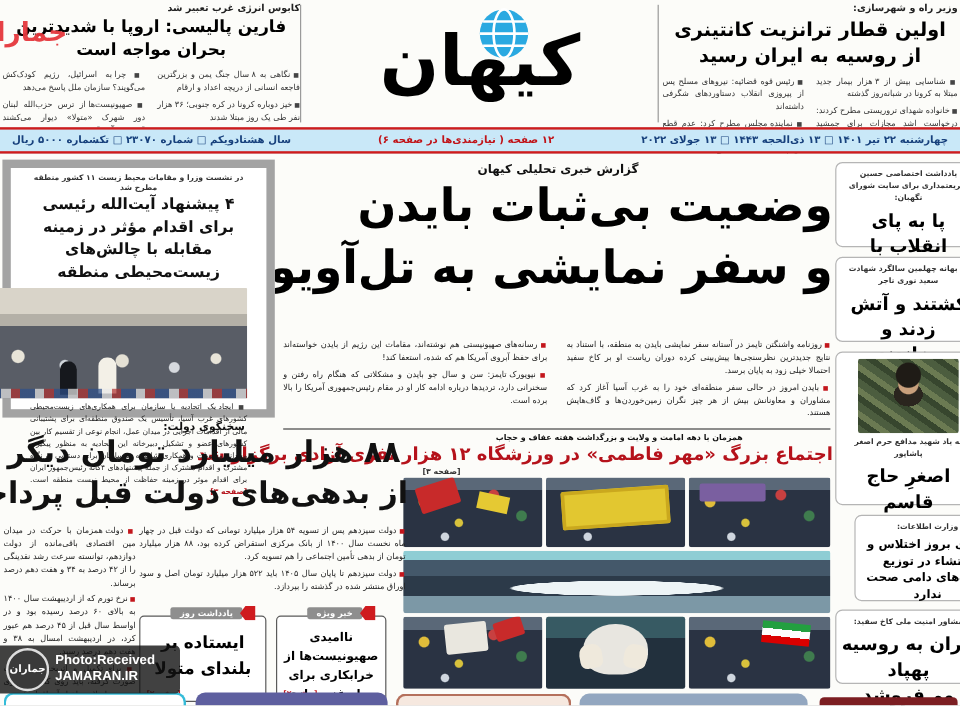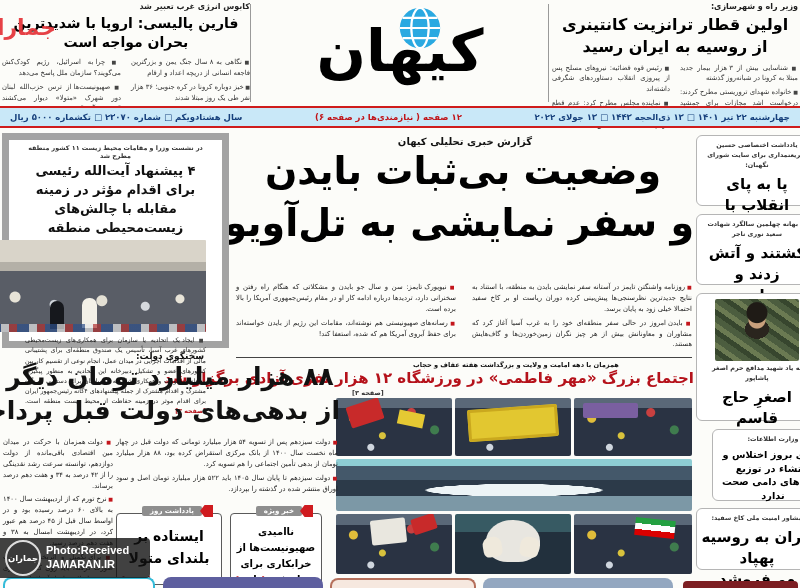--- a/index.html
+++ b/index.html
@@ -221,27 +221,27 @@
     <div class="side-title" style="font-size:9.8px;">ادعای بروز اختلاس و ارتشاء در توزیع نهاده‌های دامی صحت ندارد</div>
     <span class="pill">صفحه ۱۱</span>
   </div>
   <div class="side-item" style="top:508px;height:62px;">
     <div class="side-kicker">مشاور امنیت ملی کاخ سفید:</div>
     <div class="side-title">ایران به روسیه پهپاد می‌فروشد</div>
     <span class="pill">صفحه ۱۱</span>
   </div>
 
   <div class="abs lead-kicker">گزارش خبری تحلیلی کیهان</div>
-  <div class="abs lead-line" style="top:152px;">وضعیت بی‌ثبات بایدن</div>
+  <div class="abs lead-line" style="top:152px;text-align:right;">وضعیت بی‌ثبات بایدن</div>
   <div class="abs lead-line" style="top:204px;">و سفر نمایشی به تل‌آویو و ریاض</div>
   <div class="abs bullets lead-bullets">
     <div class="b">روزنامه واشنگتن تایمز در آستانه سفر نمایشی بایدن به منطقه، با استناد به نتایج جدیدترین نظرسنجی‌ها پیش‌بینی کرده دوران ریاست او بر کاخ سفید احتمالا خیلی زود به پایان برسد.</div>
     <div class="b">بایدن امروز در حالی سفر منطقه‌ای خود را به غرب آسیا آغاز کرد که مشاوران و معاونانش بیش از هر چیز نگران زمین‌خوردن‌ها و گاف‌هایش هستند.</div>
+    <div class="b">رسانه‌های صهیونیستی هم نوشته‌اند، مقامات این رژیم از بایدن خواسته‌اند برای حفظ آبروی آمریکا هم که شده، استعفا کند!</div>
     <div class="b">نیویورک تایمز: سن و سال جو بایدن و مشکلاتی که هنگام راه رفتن و سخنرانی دارد، تردیدها درباره ادامه کار او در مقام رئیس‌جمهوری آمریکا را بالا برده است.</div>
-    <div class="b">رسانه‌های صهیونیستی هم نوشته‌اند، مقامات این رژیم از بایدن خواسته‌اند برای حفظ آبروی آمریکا هم که شده، استعفا کند!</div>
     <div class="b">ضمن اینکه تورم در آمریکا رکورد ۴۰ ساله را شکسته، تنها ۱۰ درصد مردم بر این باورند که مسیر بایدن برای خروج کشور از بحران اقتصادی درست است.</div>
     <div class="b">کارشناسان بر این باورند که سفر منطقه‌ای بایدن به غرب آسیا دستاوردی به جز چند عکس یادگاری و سر و صدای رسانه‌ای نخواهد داشت. [صفحه آخر]</div>
   </div>
   <div class="abs lead-divider"></div>
 
   <div class="abs gath-kicker">همزمان با دهه امامت و ولایت و بزرگداشت هفته عفاف و حجاب</div>
   <div class="abs gath-title">اجتماع بزرگ «مهر فاطمی» در ورزشگاه ۱۲ هزار نفری آزادی برگزار شد</div>
   <div class="abs gath-page">[صفحه ۳]</div>
 
   <div class="ph crowd" style="left:336px;top:398px;width:116px;height:58px;">

